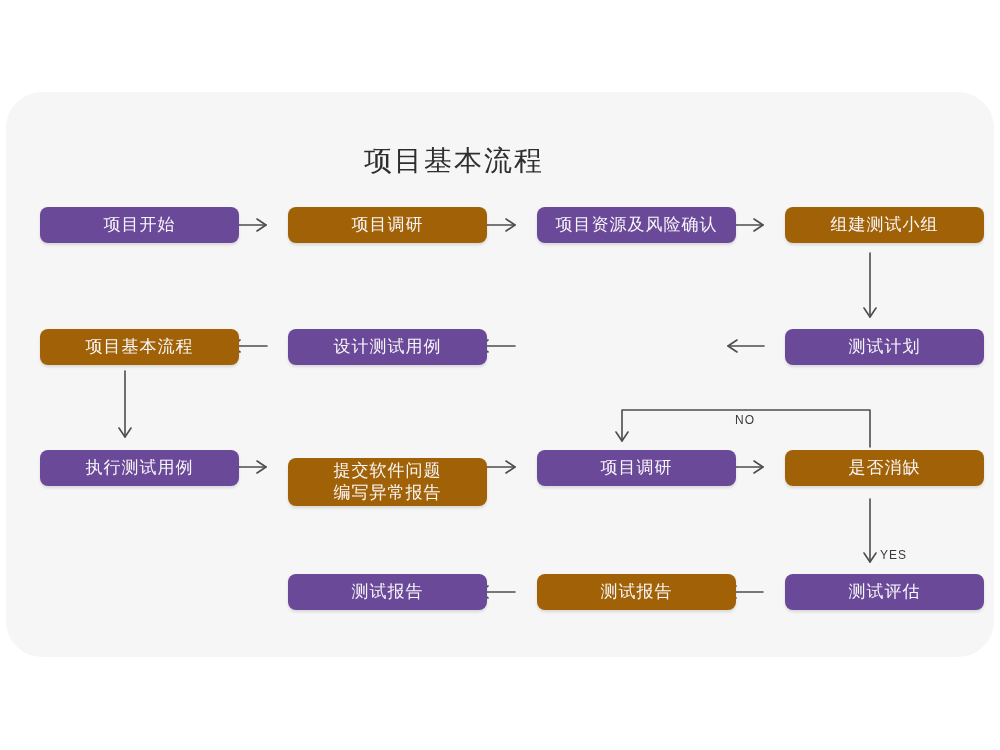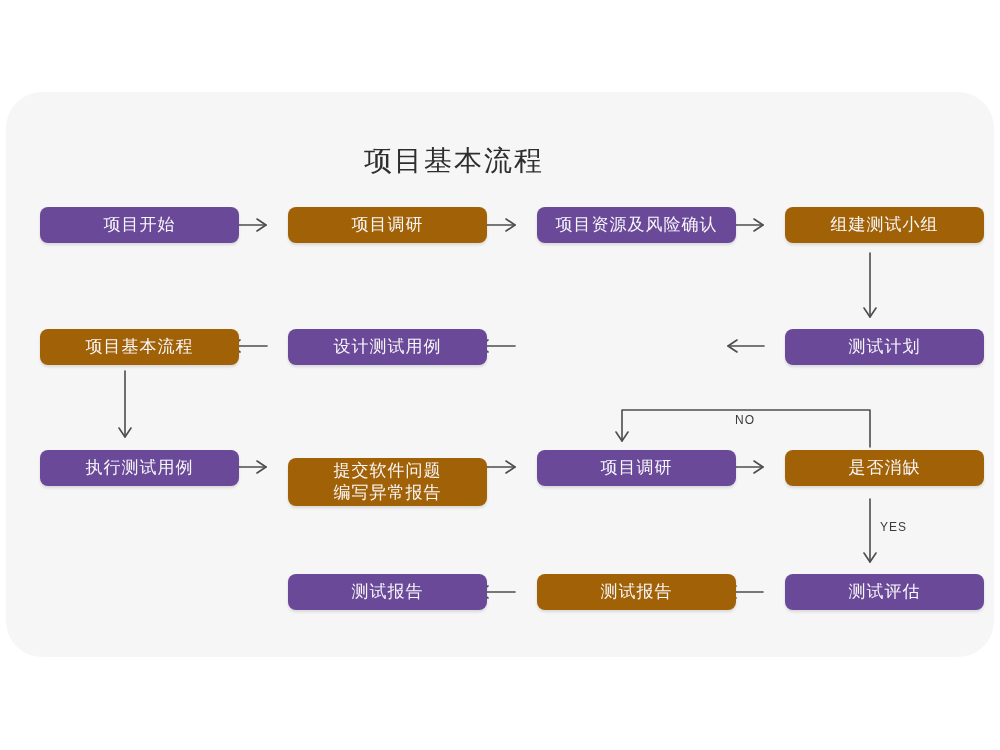--- a/index.html
+++ b/index.html
@@ -57,21 +57,21 @@
   .p-r4c4{left:785px;top:574px}
 
   .arrows { position: absolute; left: 0; top: 0; width: 1000px; height: 750px; pointer-events: none; }
   .edge-label {
     position: absolute;
     font-size: 12px;
     color: #3a3a3a;
     letter-spacing: 1px;
   }
   .no-label  { left: 714px; top: 413px; width: 62px; text-align: center; }
-  .yes-label { left: 880px; top: 520px; }
+  .yes-label { left: 880px; top: 548px; }
 </style>
 </head>
 <body>
 
 <div class="stage">
   <div class="card"></div>
 
   <div class="title">项目基本流程</div>
 
   <svg class="arrows" width="1000" height="750" viewBox="0 0 1000 750" fill="none" stroke="#4d4d4d" stroke-width="1.6" stroke-linecap="round" stroke-linejoin="round">

